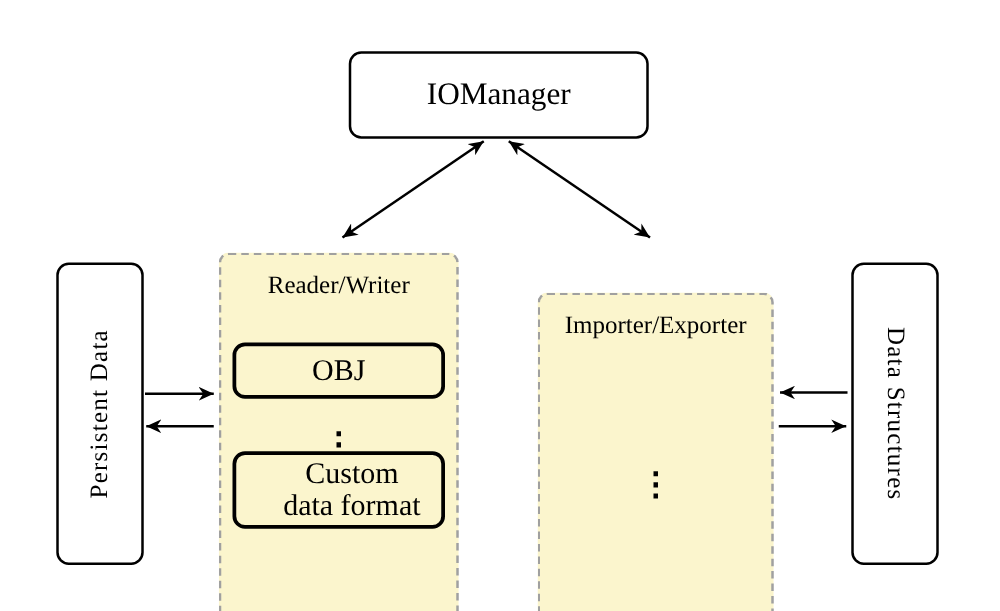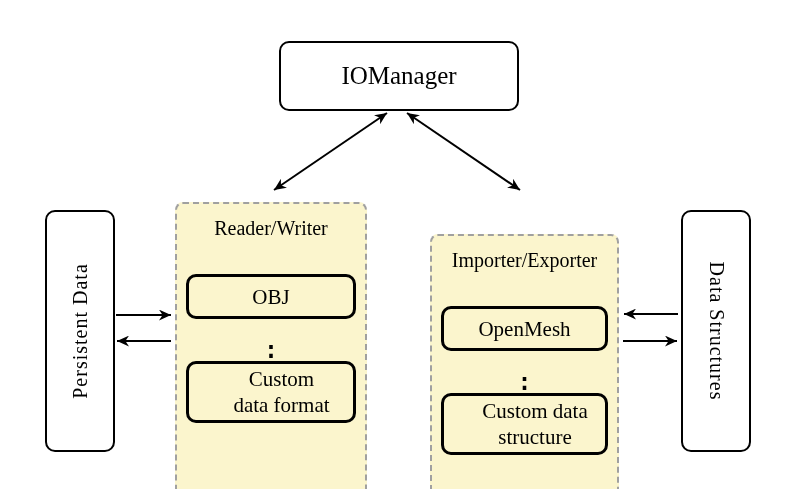--- a/index.html
+++ b/index.html
@@ -42,21 +42,21 @@
   .panel-title {
     position:absolute; top:13px; left:0; right:0;
     text-align:center; font-size:20px; white-space:nowrap;
   }
   .item {
     position:absolute; left:9px; right:9px;
     background: var(--panel-fill,#fbf5cd);
     border:3px solid var(--node-border,#000);
     border-radius:10px; box-sizing:border-box;
     display:flex; flex-direction:column; align-items:center; justify-content:center;
-    font-size:21px; text-align:center; line-height:26px;
+    font-size:24px; text-align:center; line-height:26px;
   }
   .item-top { top:70px; height:45px; }
   .item-bottom { top:157px; height:62px;padding-left:21px; }
   .ellipsis {
     position:absolute; top:130px; left:0; right:0; height:42px;
     display:flex; align-items:center; justify-content:center;
     font-size:26px; font-weight:bold;
   }
 </style>
 </head>
@@ -99,25 +99,18 @@
       <span>⋮</span>
     </div>
     <div class="item item-bottom">
       <span>Custom</span>
       <span>data format</span>
     </div>
   </div>
 
   <div class="panel" id="importer-exporter">
     <div class="panel-title">Importer/Exporter</div>
-    <div class="item item-top">
-      <span>OpenMesh</span>
-    </div>
     <div class="ellipsis">
       <span>⋮</span>
-    </div>
-    <div class="item item-bottom">
-      <span>Custom data</span>
-      <span>structure</span>
     </div>
   </div>
 
 </div>
 
 </body></html>

